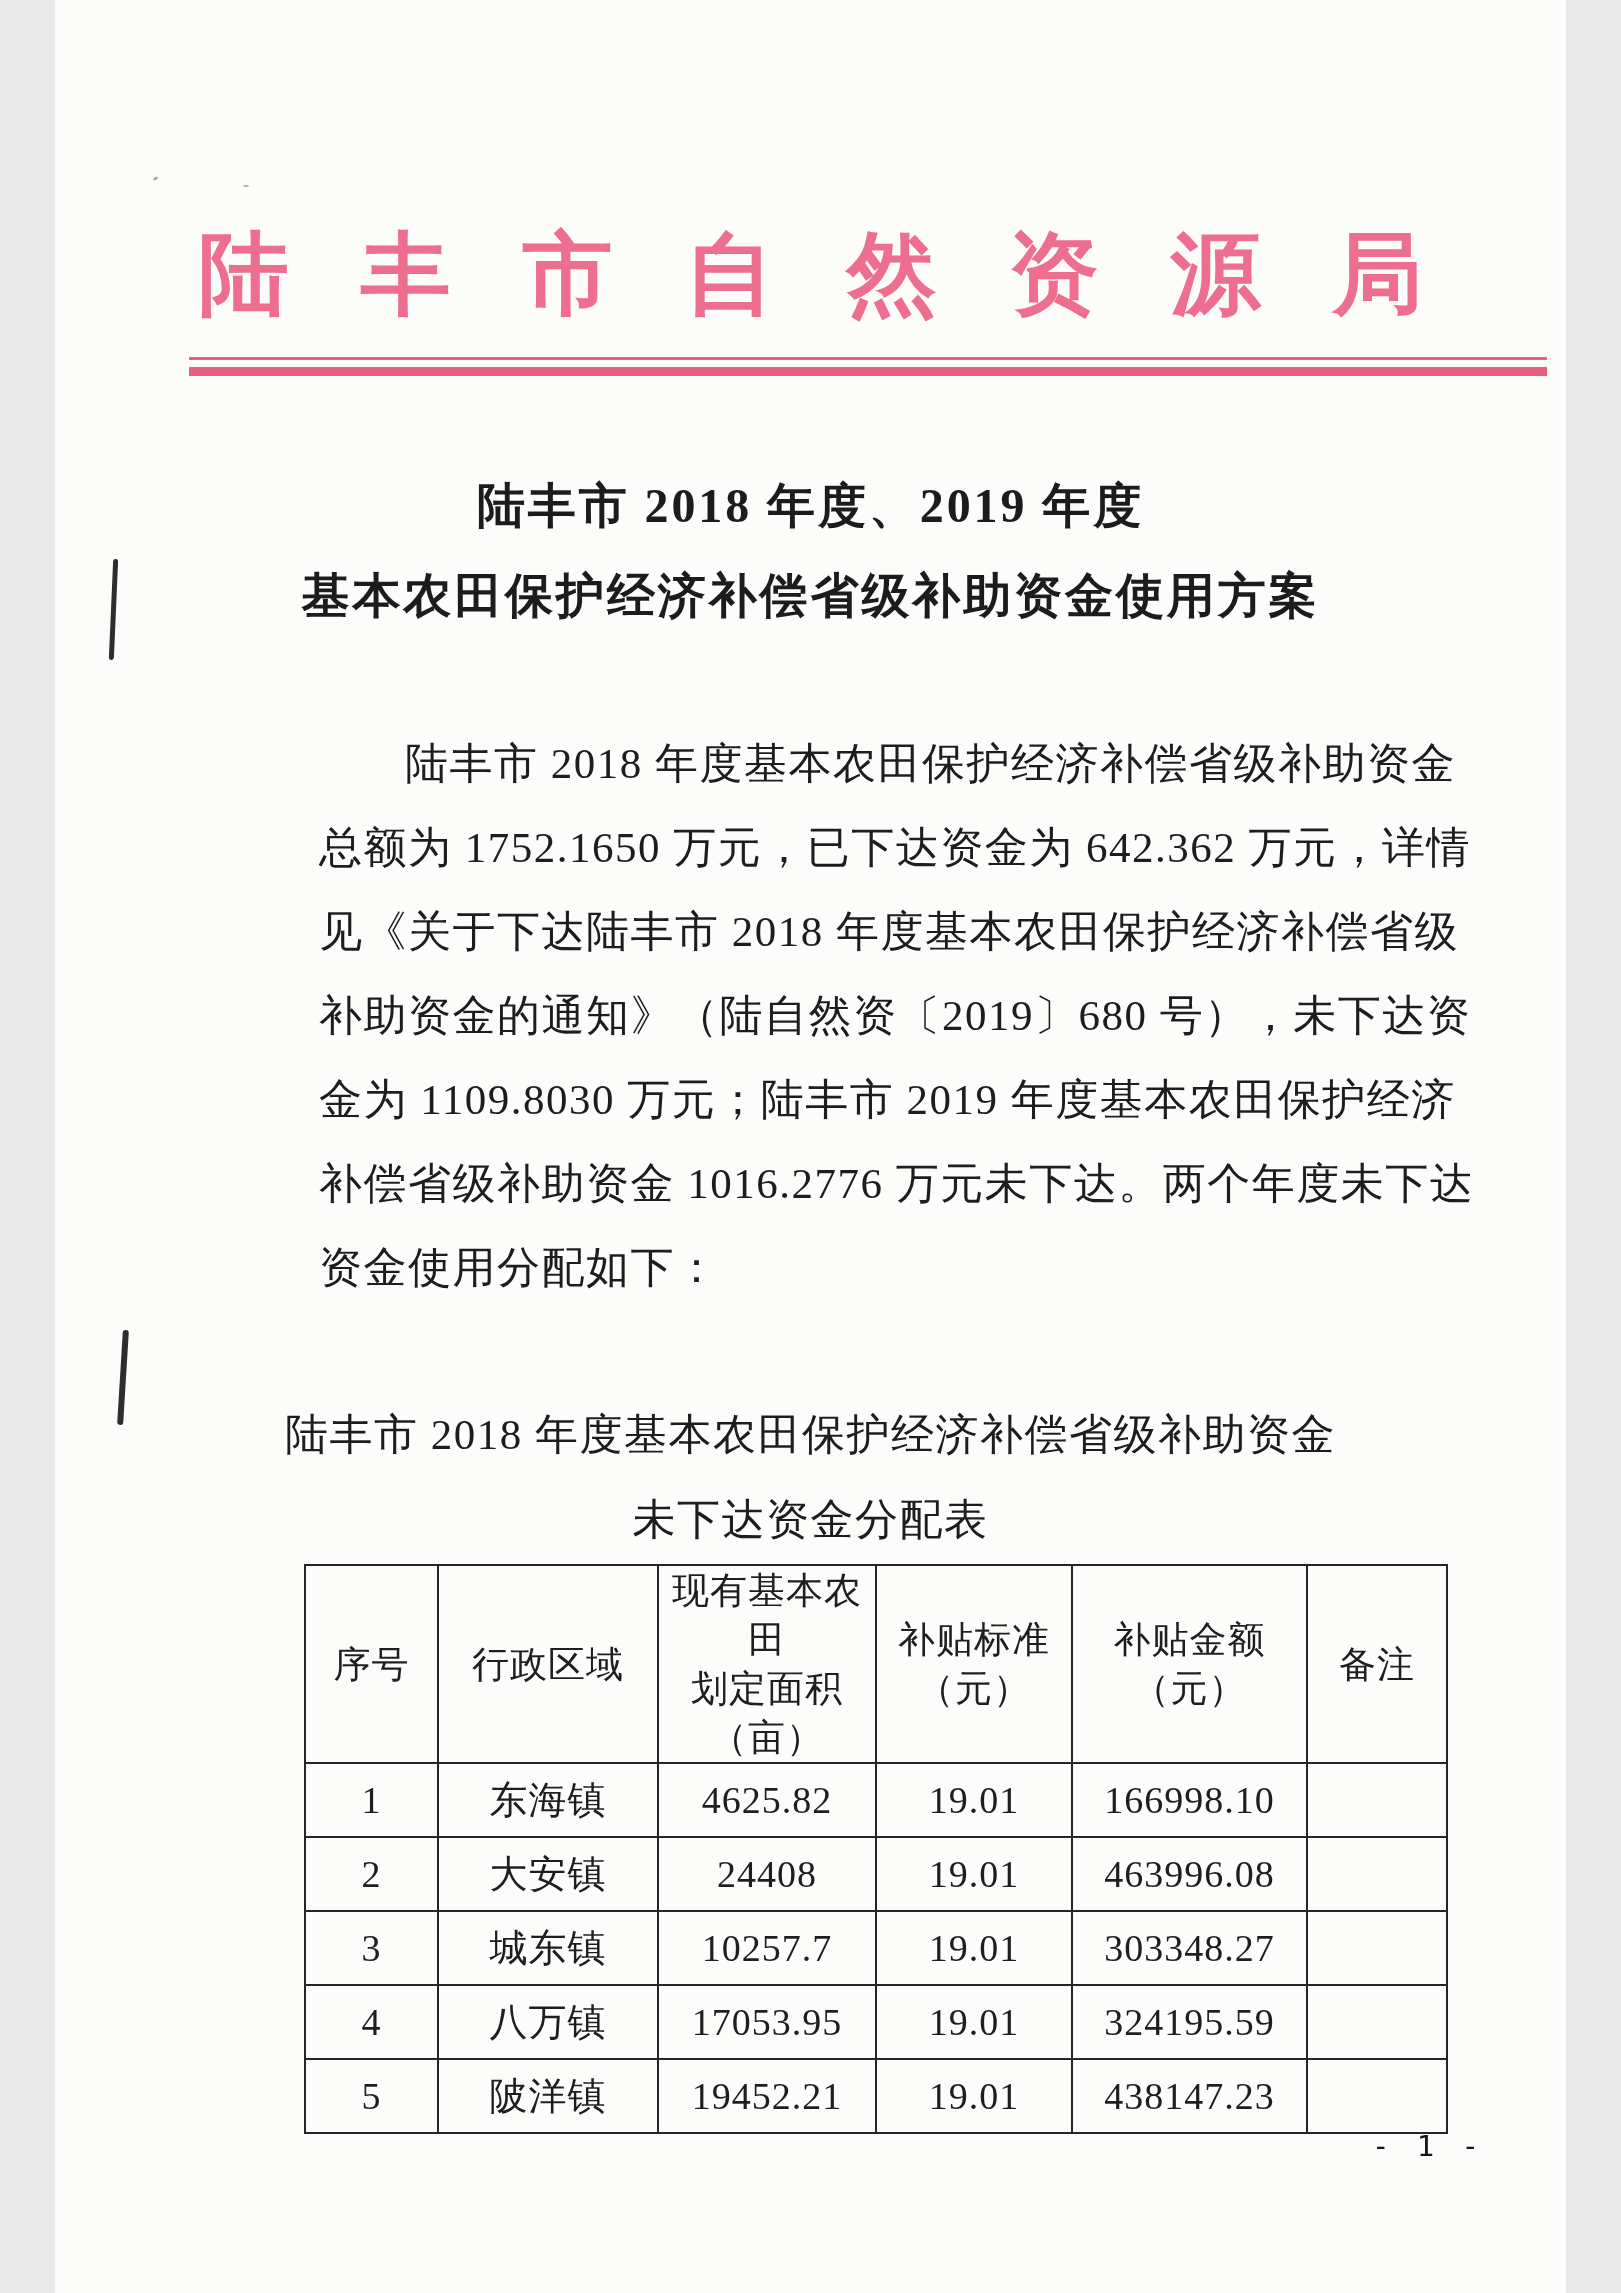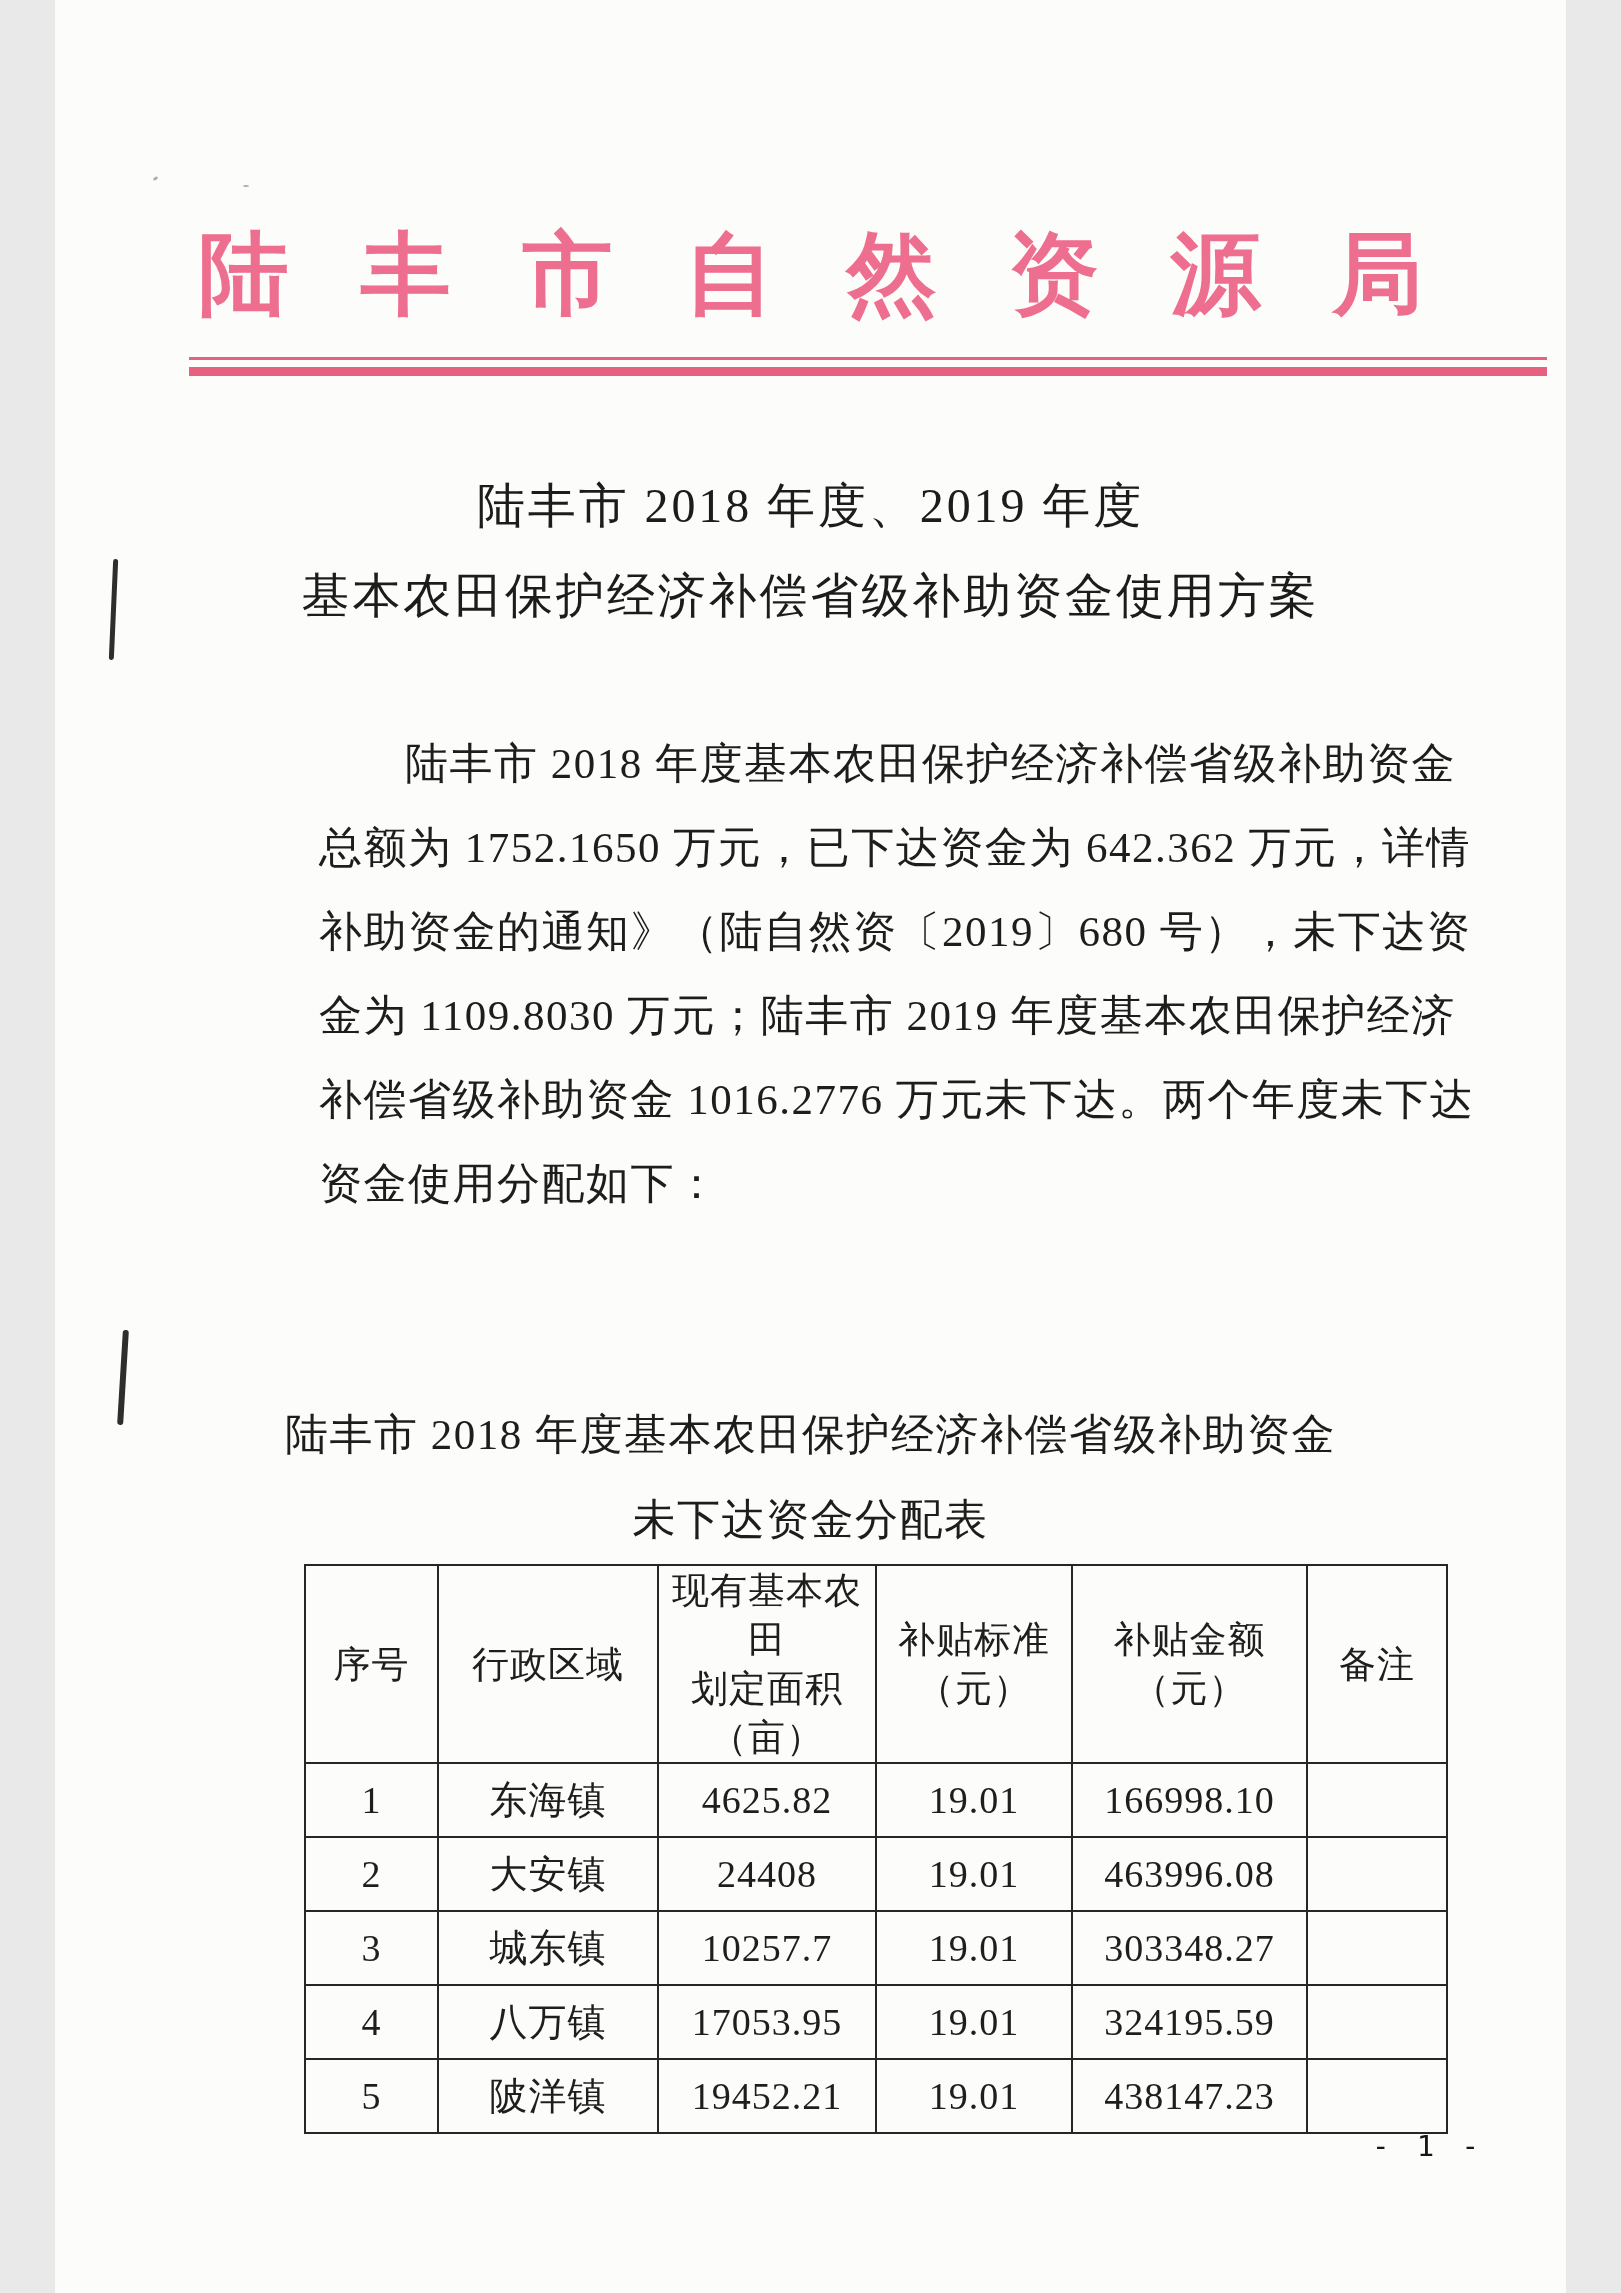--- a/index.html
+++ b/index.html
@@ -23,21 +23,21 @@
     color:#ee6e8f;
     white-space:nowrap;
   }
   .rule { position:absolute; left:134px; width:1358px; background:#e7607f; }
   .rule.thin  { top:357px; height:2.9px; }
   .rule.thick { top:367px; height:8.8px; }
 
   
   .doc-title {
     position:absolute; top:461px; left:0; width:100%;
-    text-align:center; font-weight:normal; color:#1c1c1c;
+    text-align:center; font-weight:bold; color:#1c1c1c;
   }
   .title-line { font-size:48px; line-height:90px; letter-spacing:2.9px; white-space:nowrap; }
 
   
   .body-text { position:absolute; top:722px; left:264px; width:1117px; }
   .body-line {
     font-size:43px; line-height:84px; letter-spacing:1.5px;
     white-space:nowrap; color:#1d1d1d;
   }
   .body-line.indent { text-indent:86px; }
@@ -96,20 +96,21 @@
   <div class="rule thick"></div>
 
   <div class="doc-title">
     <div class="title-line">陆丰市 2018 年度、2019 年度</div>
     <div class="title-line">基本农田保护经济补偿省级补助资金使用方案</div>
   </div>
 
   <div class="body-text">
     <div class="body-line indent">陆丰市 2018 年度基本农田保护经济补偿省级补助资金</div>
     <div class="body-line">总额为 1752.1650 万元，已下达资金为 642.362 万元，详情</div>
+    <div class="body-line">见《关于下达陆丰市 2018 年度基本农田保护经济补偿省级</div>
     <div class="body-line">补助资金的通知》（陆自然资〔2019〕680 号），未下达资</div>
     <div class="body-line">金为 1109.8030 万元；陆丰市 2019 年度基本农田保护经济</div>
     <div class="body-line">补偿省级补助资金 1016.2776 万元未下达。两个年度未下达</div>
     <div class="body-line">资金使用分配如下：</div>
   </div>
 
   <div class="table-caption">
     <div class="caption-line">陆丰市 2018 年度基本农田保护经济补偿省级补助资金</div>
     <div class="caption-line">未下达资金分配表</div>
   </div>

